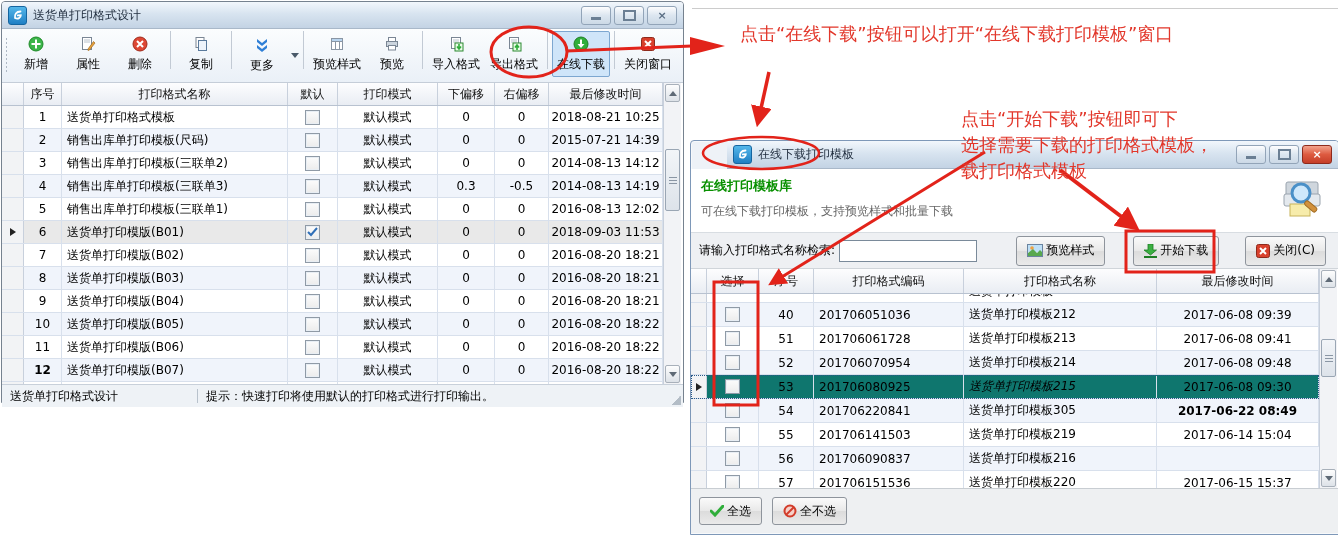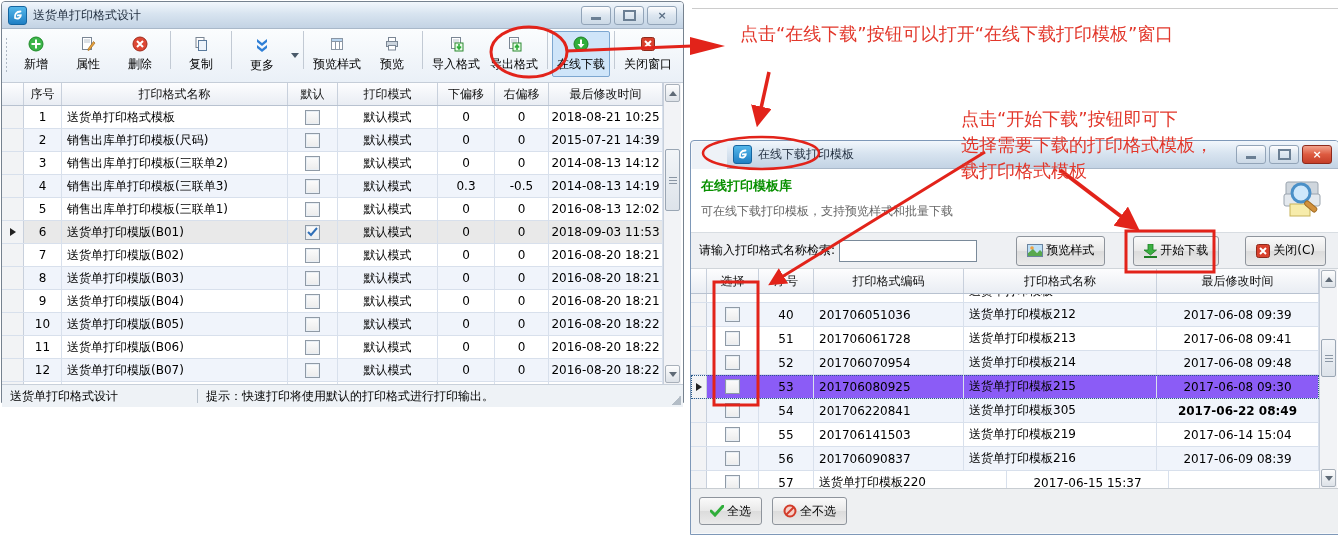--- a/index.html
+++ b/index.html
@@ -37,21 +37,21 @@
   .gridmain{overflow:hidden;}
   .trow{display:flex;border-bottom:1px solid #d8e0ec;}
   .trow .cell{border-right:1px solid #d8e0ec;display:flex;align-items:center;justify-content:center;
        overflow:hidden;white-space:nowrap;box-sizing:border-box;}
   .cell.left{justify-content:flex-start;padding-left:5px;}
   .thead .cell{background:linear-gradient(#fdfdfe,#e9edf3);border-right:1px solid #c8d0dc;color:#111;}
   .thead{border-bottom:1px solid #b8c2d0;}
   .rowhdr{background:#f2f3f5;border-right:1px solid #c8d0dc !important;}
   .alt{background:#f0f4fb;}
   .selgray{background:#e9e9e9;}
-  .selblue{background:#8b5cf6;outline:1px dotted #2a5a8a;outline-offset:-1px;}
+  .selblue{background:#0f766e;outline:1px dotted #2a5a8a;outline-offset:-1px;}
   .arrowr{width:0;height:0;border-top:4px solid transparent;border-bottom:4px solid transparent;border-left:6px solid #222;}
   .cb{width:13px;height:13px;border:1px solid #8f9aa6;background:linear-gradient(#fcfcfc,#ececec);
       display:flex;align-items:center;justify-content:center;box-shadow:0 0 0 1px #e8eef4 inset;}
   
   .vscroll{width:17px;background:#f2f3f6;border-left:1px solid #c8d0dc;position:relative;flex:0 0 auto;}
   .sbtn{position:absolute;left:1px;right:1px;height:16px;border:1px solid #a8b0ba;border-radius:2px;
        background:linear-gradient(#fdfdfd,#dde2e8);display:flex;align-items:center;justify-content:center;}
   .tri-up{width:0;height:0;border-left:4px solid transparent;border-right:4px solid transparent;border-bottom:5px solid #5f6a76;}
   .tri-dn{width:0;height:0;border-left:4px solid transparent;border-right:4px solid transparent;border-top:5px solid #5f6a76;}
   .thumb{position:absolute;left:1px;right:1px;border:1px solid #9aa6b4;border-radius:2px;
@@ -364,21 +364,21 @@
           <div class="cell " style="width:50px;height:22px;">
             <span class="cb"></span>
           </div>
           <div class="cell " style="width:100px;height:22px;">默认模式</div>
           <div class="cell " style="width:57px;height:22px;">0</div>
           <div class="cell " style="width:54px;height:22px;">0</div>
           <div class="cell " style="width:114px;height:22px;">2016-08-20 18:22</div>
         </div>
         <div class="trow alt">
           <div class="cell rowhdr" style="width:22px;height:22px;"></div>
-          <div class="cell " style="width:38px;height:22px;">12</div>
+          <div class="cell " style="width:38px;height:22px;font-weight:bold;">12</div>
           <div class="cell left" style="width:226px;height:22px;">送货单打印模版(B07)</div>
           <div class="cell " style="width:50px;height:22px;">
             <span class="cb"></span>
           </div>
           <div class="cell " style="width:100px;height:22px;">默认模式</div>
           <div class="cell " style="width:57px;height:22px;">0</div>
           <div class="cell " style="width:54px;height:22px;">0</div>
           <div class="cell " style="width:114px;height:22px;">2016-08-20 18:22</div>
         </div>
         <div class="trow  partial">
@@ -541,21 +541,21 @@
         </div>
         <div class="trow selblue">
           <div class="cell rowhdr" style="width:16px;height:23px;">
             <span class="arrowr"></span>
           </div>
           <div class="cell " style="width:52px;height:23px;">
             <span class="cb"></span>
           </div>
           <div class="cell " style="width:55px;height:23px;">53</div>
           <div class="cell left" style="width:150px;height:23px;">201706080925</div>
-          <div class="cell left" style="width:193px;height:23px;">
+          <div class="cell left" style="width:193px;height:23px;font-style:italic;">
             <span>送货单打印模板215</span>
           </div>
           <div class="cell " style="width:162px;height:23px;">2017-06-08 09:30</div>
         </div>
         <div class="trow alt">
           <div class="cell rowhdr" style="width:16px;height:23px;"></div>
           <div class="cell " style="width:52px;height:23px;">
             <span class="cb"></span>
           </div>
           <div class="cell " style="width:55px;height:23px;">54</div>
@@ -580,28 +580,28 @@
         <div class="trow alt">
           <div class="cell rowhdr" style="width:16px;height:23px;"></div>
           <div class="cell " style="width:52px;height:23px;">
             <span class="cb"></span>
           </div>
           <div class="cell " style="width:55px;height:23px;">56</div>
           <div class="cell left" style="width:150px;height:23px;">201706090837</div>
           <div class="cell left" style="width:193px;height:23px;">
             <span>送货单打印模板216</span>
           </div>
-          <div class="cell " style="width:162px;height:23px;">2017-06-09 08:39</div>
         </div>
         <div class="trow ">
           <div class="cell rowhdr" style="width:16px;height:23px;"></div>
           <div class="cell " style="width:52px;height:23px;">
             <span class="cb"></span>
           </div>
           <div class="cell " style="width:55px;height:23px;">57</div>
+          <div class="cell left" style="width:150px;height:23px;">201706151536</div>
           <div class="cell left" style="width:193px;height:23px;">
             <span>送货单打印模板220</span>
           </div>
           <div class="cell " style="width:162px;height:23px;">2017-06-15 15:37</div>
         </div>
       </div>
     <div class="vscroll" style="height:219px;">
       <div class="sbtn" style="top:1px;">
           <span class="tri-up"></span>
         </div>

